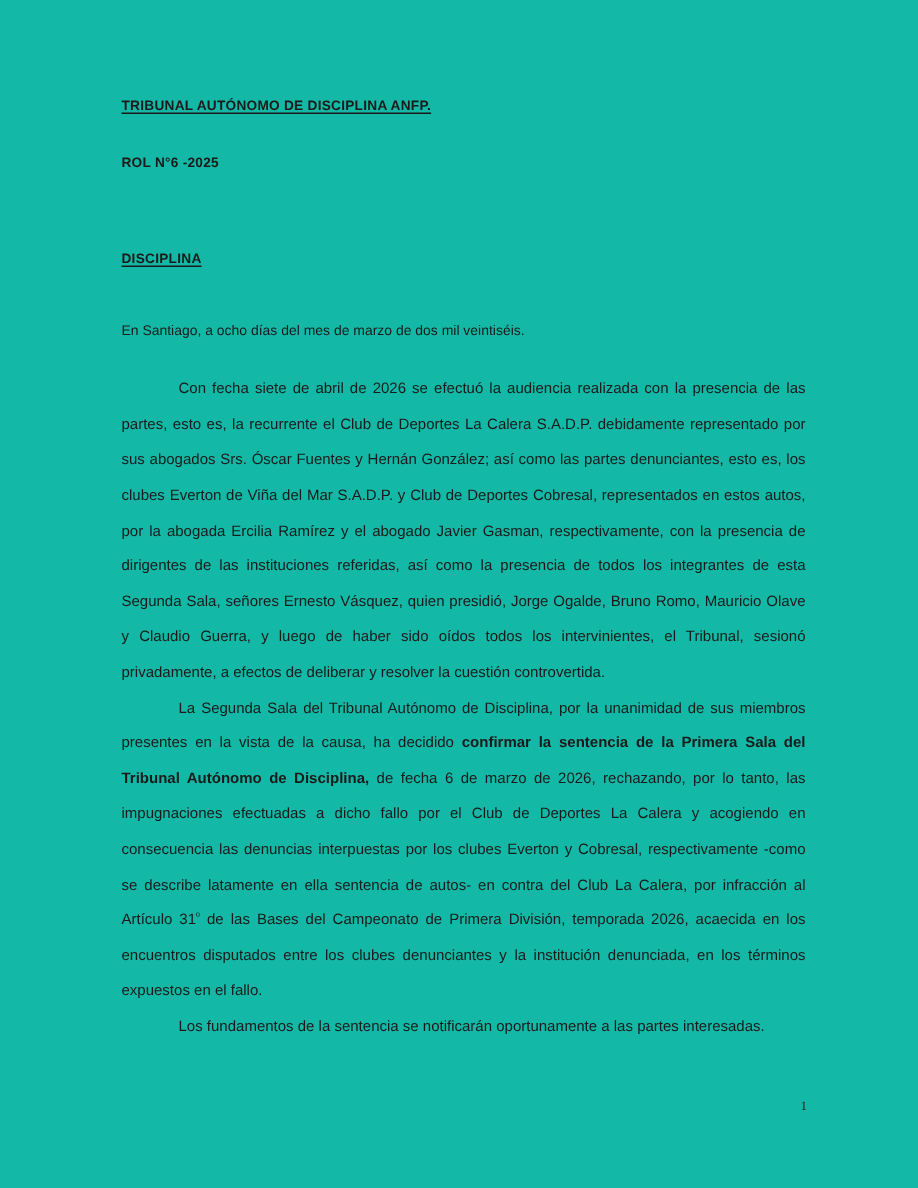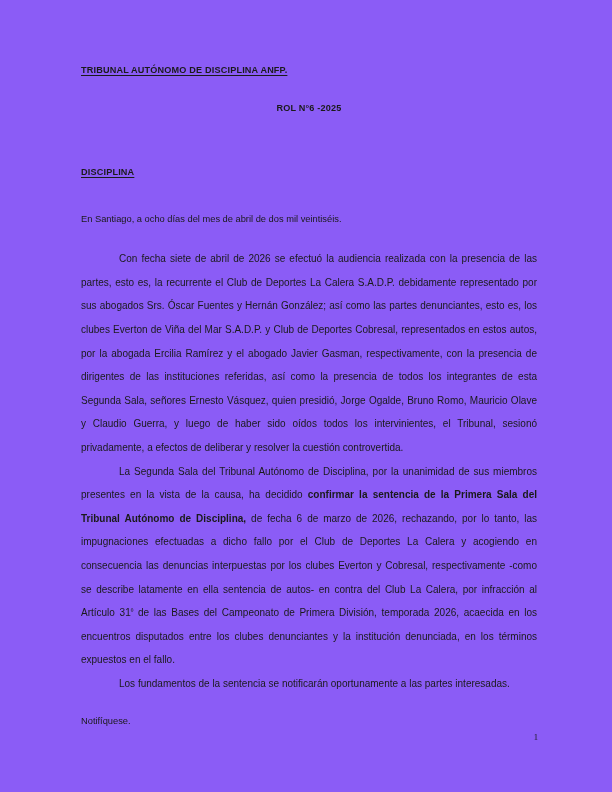--- a/index.html
+++ b/index.html
@@ -10,21 +10,21 @@
   }
   body {
     font-family: "Liberation Sans", sans-serif;
     color: #1a1a1a;
     -webkit-font-smoothing: antialiased;
   }
   .page {
     position: relative;
     width: 612px;
     height: 792px;
-    background: #8b5cf6;
+    background: #14b8a6;
     overflow: hidden;
     box-sizing: border-box;
   }
   .content {
     position: absolute;
     left: 81px;
     top: 63px;
     width: 456px;
   }
   .hdr-line {
@@ -38,21 +38,20 @@
     text-decoration: underline;
     text-underline-offset: 1.6px;
     text-decoration-thickness: 1px;
   }
   .rol {
     font-size: 9.1px;
     font-weight: bold;
     letter-spacing: 0.18px;
     margin-top: 26px;
     white-space: nowrap;
-    text-align: center;
   }
   .veredicto {
     font-size: 9.1px;
     font-weight: bold;
     letter-spacing: 0.18px;
     margin-top: 27px;
     text-decoration: underline;
     text-underline-offset: 1.6px;
     text-decoration-thickness: 1px;
     display: inline-block;
@@ -104,27 +103,26 @@
     <div>
       <div class="hdr-line underlined">TRIBUNAL AUTÓNOMO DE DISCIPLINA ANFP.</div>
     </div>
 
     <div class="rol">ROL N°6 -2025</div>
 
     <div class="veredicto-wrap">
       <span class="veredicto">DISCIPLINA</span>
     </div>
 
-    <div class="lugar-fecha">En Santiago, a ocho días del mes de abril de dos mil veintiséis.</div>
+    <div class="lugar-fecha">En Santiago, a ocho días del mes de marzo de dos mil veintiséis.</div>
 
     <p class="body-par first">Con fecha siete de abril de 2026 se efectuó  la audiencia realizada con la presencia de las partes, esto es, la recurrente el Club de Deportes La Calera S.A.D.P. debidamente representado por sus abogados Srs. Óscar Fuentes y Hernán González; así como las partes denunciantes, esto es, los clubes  Everton de Viña del Mar S.A.D.P. y Club de Deportes Cobresal, representados en estos autos, por la abogada Ercilia Ramírez y el abogado Javier Gasman, respectivamente, con la presencia de dirigentes de las instituciones referidas, así como la presencia de todos los integrantes de esta Segunda Sala,  señores Ernesto Vásquez, quien presidió, Jorge Ogalde, Bruno Romo, Mauricio Olave y Claudio Guerra, y luego de haber  sido oídos todos los intervinientes, el Tribunal, sesionó privadamente, a efectos de deliberar y resolver la cuestión controvertida.</p>
 
     <p class="body-par tight"><span>La Segunda Sala del Tribunal Autónomo de Disciplina, por la unanimidad de sus miembros presentes en la vista de la causa, ha decidido </span><span class="bold">confirmar la sentencia de la Primera Sala del Tribunal Autónomo de Disciplina,</span><span> de fecha 6 de marzo  de 2026, rechazando, por lo tanto, las impugnaciones efectuadas a dicho fallo por el Club de Deportes La Calera y acogiendo en consecuencia las denuncias interpuestas por los clubes Everton y Cobresal, respectivamente -como se describe latamente en ella sentencia de autos-  en contra del Club La Calera, por  infracción al Artículo 31</span><sup class="ord">º</sup><span> de las Bases del Campeonato de Primera División, temporada 2026, acaecida en los encuentros disputados entre los clubes denunciantes y la institución denunciada, en los términos expuestos en el fallo.</span></p>
 
     <p class="body-par tight">Los fundamentos de la sentencia se notificarán oportunamente a las partes interesadas.</p>
 
-    <div class="notifiquese">Notifíquese.</div>
 
   </div>
 
   <div class="page-number">1</div>
 
 </div>
 
 </body></html>

